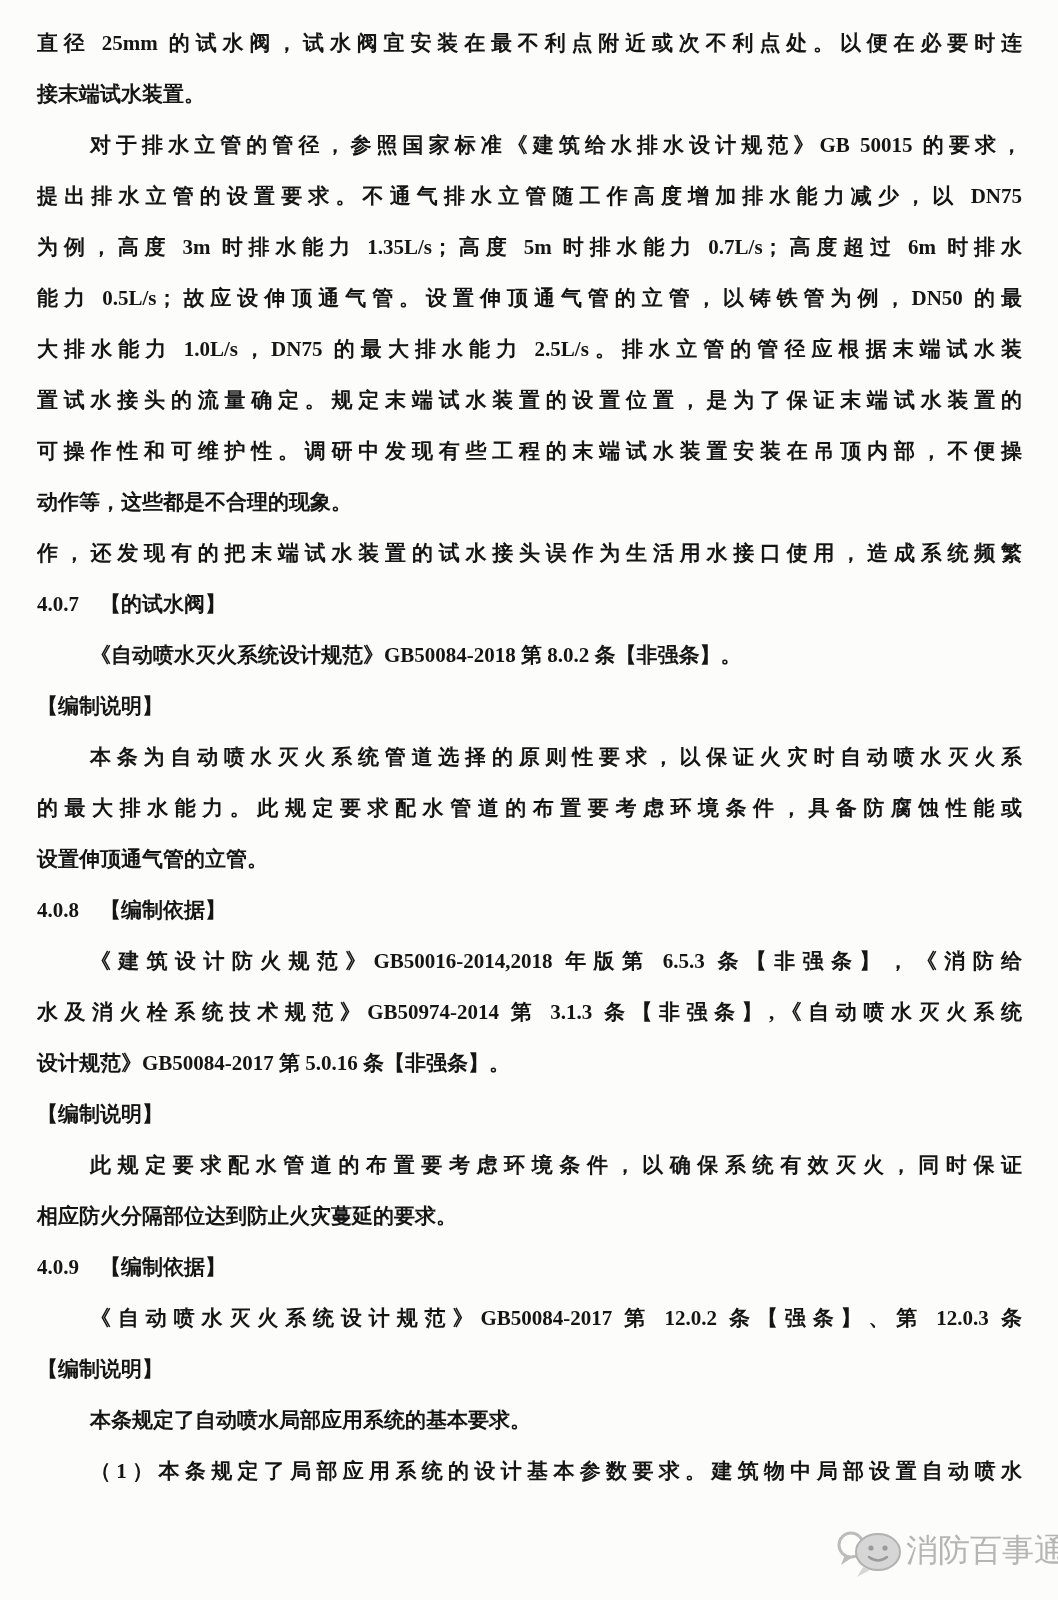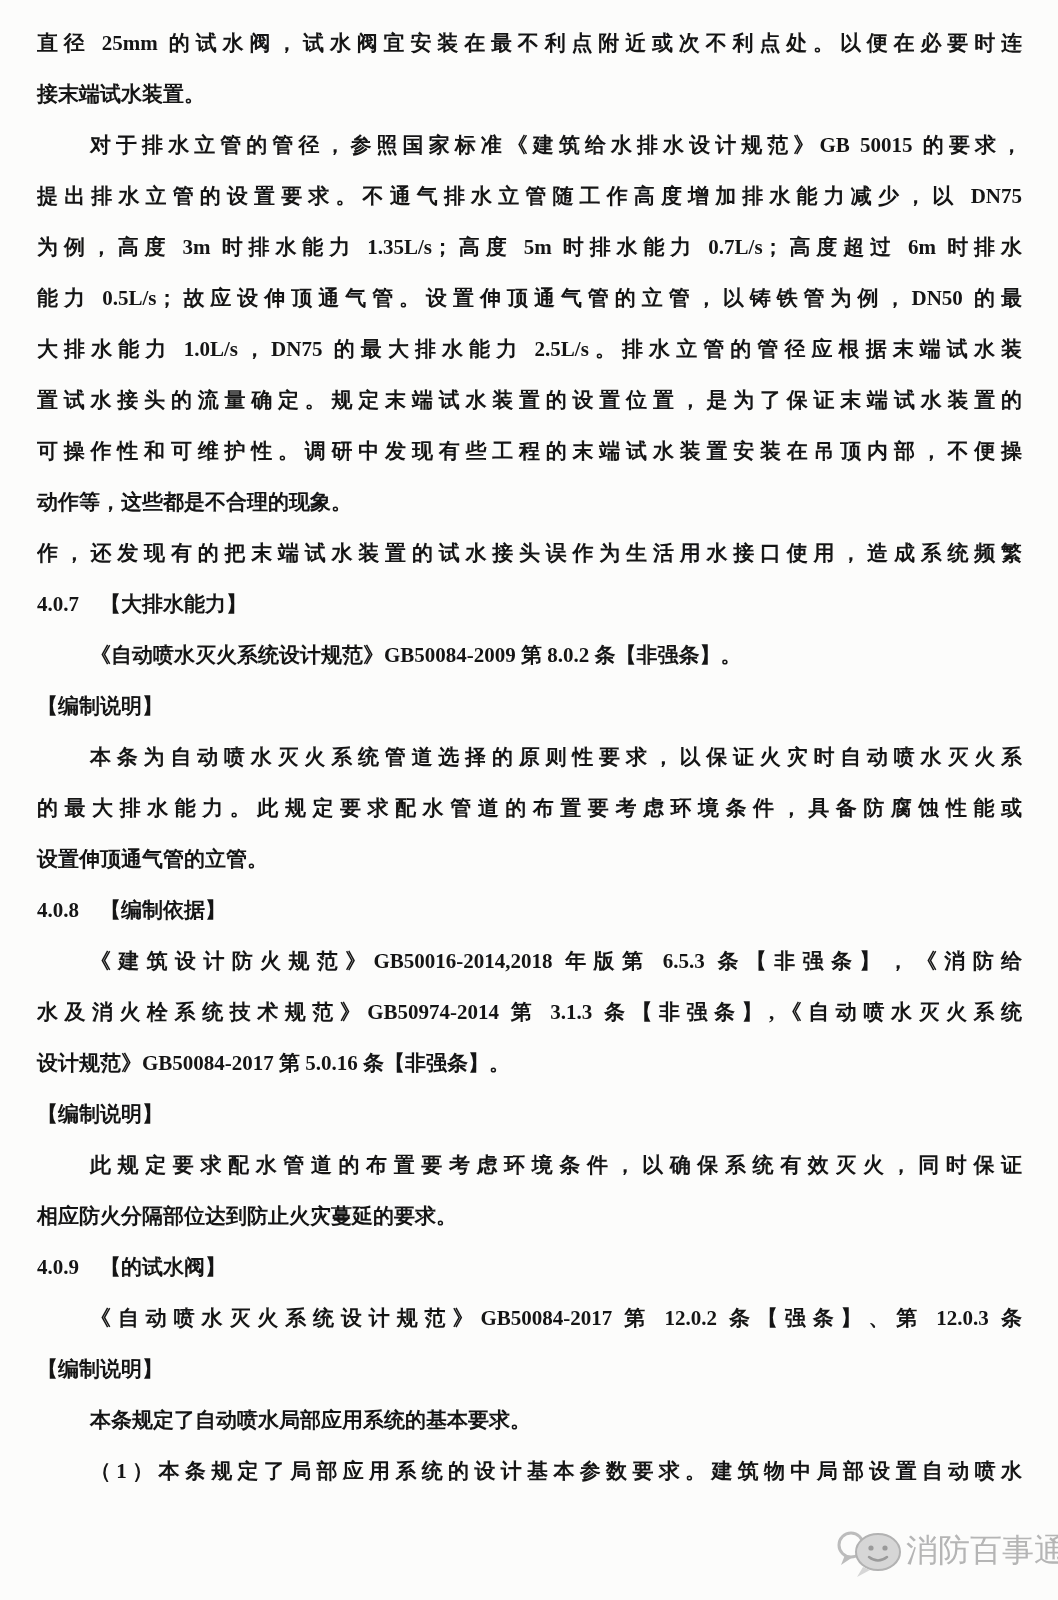--- a/index.html
+++ b/index.html
@@ -83,34 +83,34 @@
       <div class="line">接末端试水装置。</div>
       <div class="line indent full">对于排水立管的管径，参照国家标准《建筑给水排水设计规范》GB 50015 的要求，</div>
       <div class="line full">提出排水立管的设置要求。不通气排水立管随工作高度增加排水能力减少，以 DN75</div>
       <div class="line full">为例，高度 3m 时排水能力 1.35L/s；高度 5m 时排水能力 0.7L/s；高度超过 6m 时排水</div>
       <div class="line full">能力 0.5L/s；故应设伸顶通气管。设置伸顶通气管的立管，以铸铁管为例，DN50 的最</div>
       <div class="line full">大排水能力 1.0L/s，DN75 的最大排水能力 2.5L/s。排水立管的管径应根据末端试水装</div>
       <div class="line full">置试水接头的流量确定。规定末端试水装置的设置位置，是为了保证末端试水装置的</div>
       <div class="line full">可操作性和可维护性。调研中发现有些工程的末端试水装置安装在吊顶内部，不便操</div>
       <div class="line">动作等，这些都是不合理的现象。</div>
       <div class="line full">作，还发现有的把末端试水装置的试水接头误作为生活用水接口使用，造成系统频繁</div>
-      <div class="line">4.0.7　【大排水能力】</div>
-      <div class="line indent">《自动喷水灭火系统设计规范》GB50084-2009 第 8.0.2 条【非强条】。</div>
+      <div class="line">4.0.7　【的试水阀】</div>
+      <div class="line indent">《自动喷水灭火系统设计规范》GB50084-2018 第 8.0.2 条【非强条】。</div>
       <div class="line">【编制说明】</div>
       <div class="line indent full">本条为自动喷水灭火系统管道选择的原则性要求，以保证火灾时自动喷水灭火系</div>
       <div class="line full">的最大排水能力。此规定要求配水管道的布置要考虑环境条件，具备防腐蚀性能或</div>
       <div class="line">设置伸顶通气管的立管。</div>
       <div class="line">4.0.8　【编制依据】</div>
       <div class="line indent full">《建筑设计防火规范》GB50016-2014,2018 年版第 6.5.3 条【非强条】，《消防给</div>
       <div class="line full">水及消火栓系统技术规范》GB50974-2014 第 3.1.3 条【非强条】,《自动喷水灭火系统</div>
       <div class="line">设计规范》GB50084-2017 第 5.0.16 条【非强条】。</div>
       <div class="line">【编制说明】</div>
       <div class="line indent full">此规定要求配水管道的布置要考虑环境条件，以确保系统有效灭火，同时保证</div>
       <div class="line">相应防火分隔部位达到防止火灾蔓延的要求。</div>
-      <div class="line">4.0.9　【的试水阀】</div>
+      <div class="line">4.0.9　【编制依据】</div>
       <div class="line indent full">《自动喷水灭火系统设计规范》GB50084-2017 第 12.0.2 条【强条】、第 12.0.3 条</div>
       <div class="line">【编制说明】</div>
       <div class="line indent">本条规定了自动喷水局部应用系统的基本要求。</div>
       <div class="line indent full">（1）本条规定了局部应用系统的设计基本参数要求。建筑物中局部设置自动喷水</div>
     </div>
 
   <div class="pagenum">54</div>
 
 </div>
 

